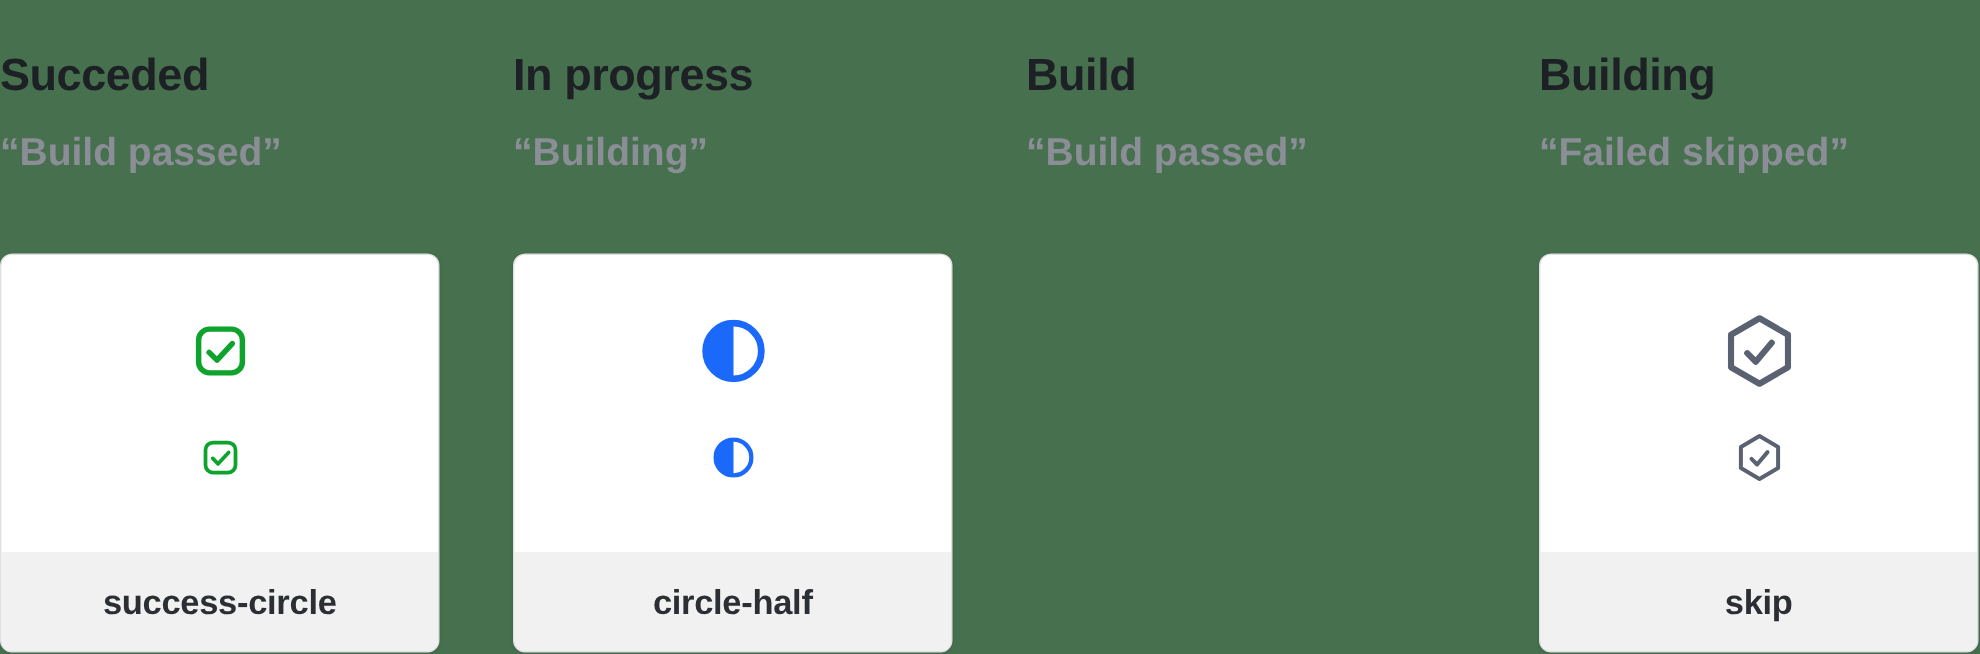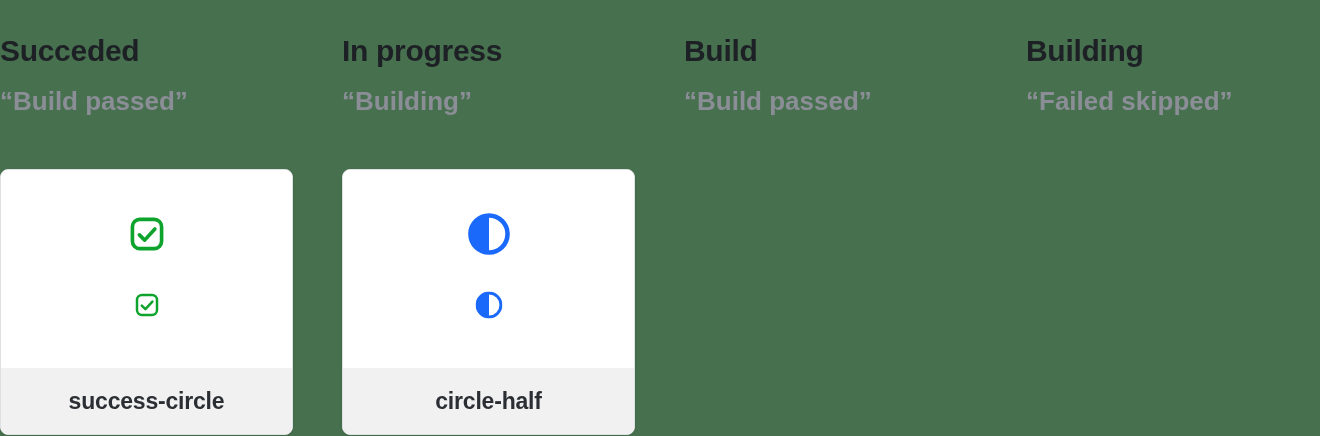--- a/index.html
+++ b/index.html
@@ -127,15 +127,34 @@
   </div>
 
   <div class="col">
     <h2 class="title">Build</h2>
     <div class="quote">“Build passed”</div>
   </div>
 
   <div class="col">
     <h2 class="title">Building</h2>
     <div class="quote">“Failed skipped”</div>
+    <div class="card">
+      <div class="icon-area c-slate">
+        <span class="icon lg">
+          <svg width="49" height="49" viewBox="0 0 24 24" fill="none" stroke="currentColor" stroke-linecap="round" stroke-linejoin="round">
+            <path d="M12 1.3 L21.3 6.7 L21.3 17.3 L12 22.7 L2.7 17.3 L2.7 6.7 Z" stroke-width="2"></path>
+            <path d="M8 12.7 L10.8 15.5 L16 9.3" stroke-width="2"></path>
+          </svg>
+        </span>
+        <span class="icon sm">
+          <svg width="32" height="32" viewBox="0 0 24 24" fill="none" stroke="currentColor" stroke-linecap="round" stroke-linejoin="round">
+            <path d="M12 1.3 L21.3 6.7 L21.3 17.3 L12 22.7 L2.7 17.3 L2.7 6.7 Z" stroke-width="2"></path>
+            <path d="M8 12.7 L10.8 15.5 L16 9.3" stroke-width="2"></path>
+          </svg>
+        </span>
+      </div>
+      <div class="card-footer">
+        <span>skip</span>
+      </div>
+    </div>
   </div>
 
 </div>
 
 </body></html>

